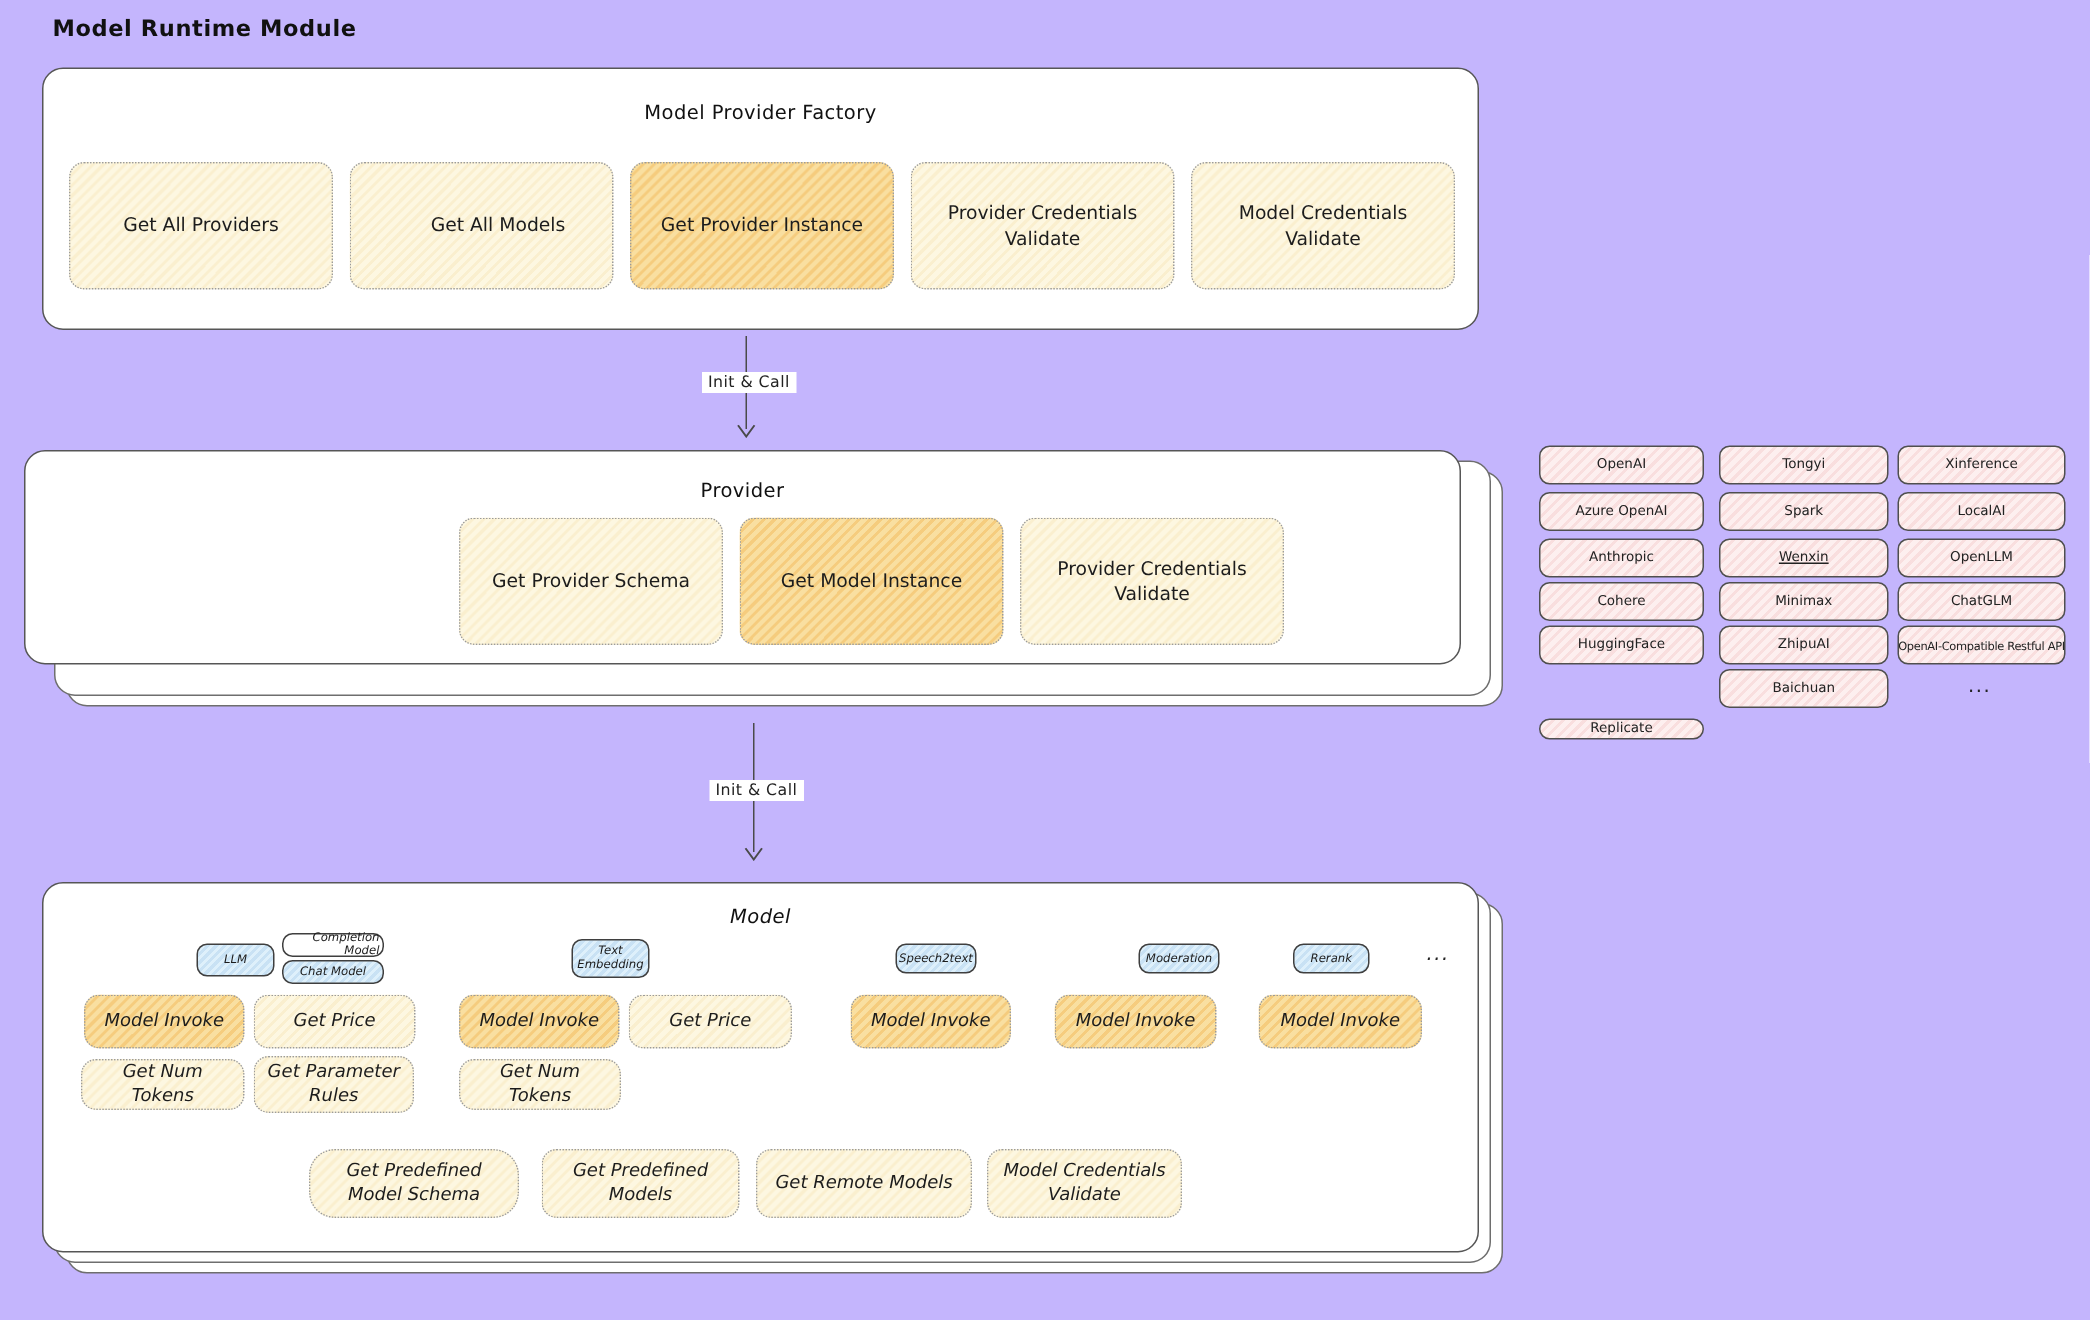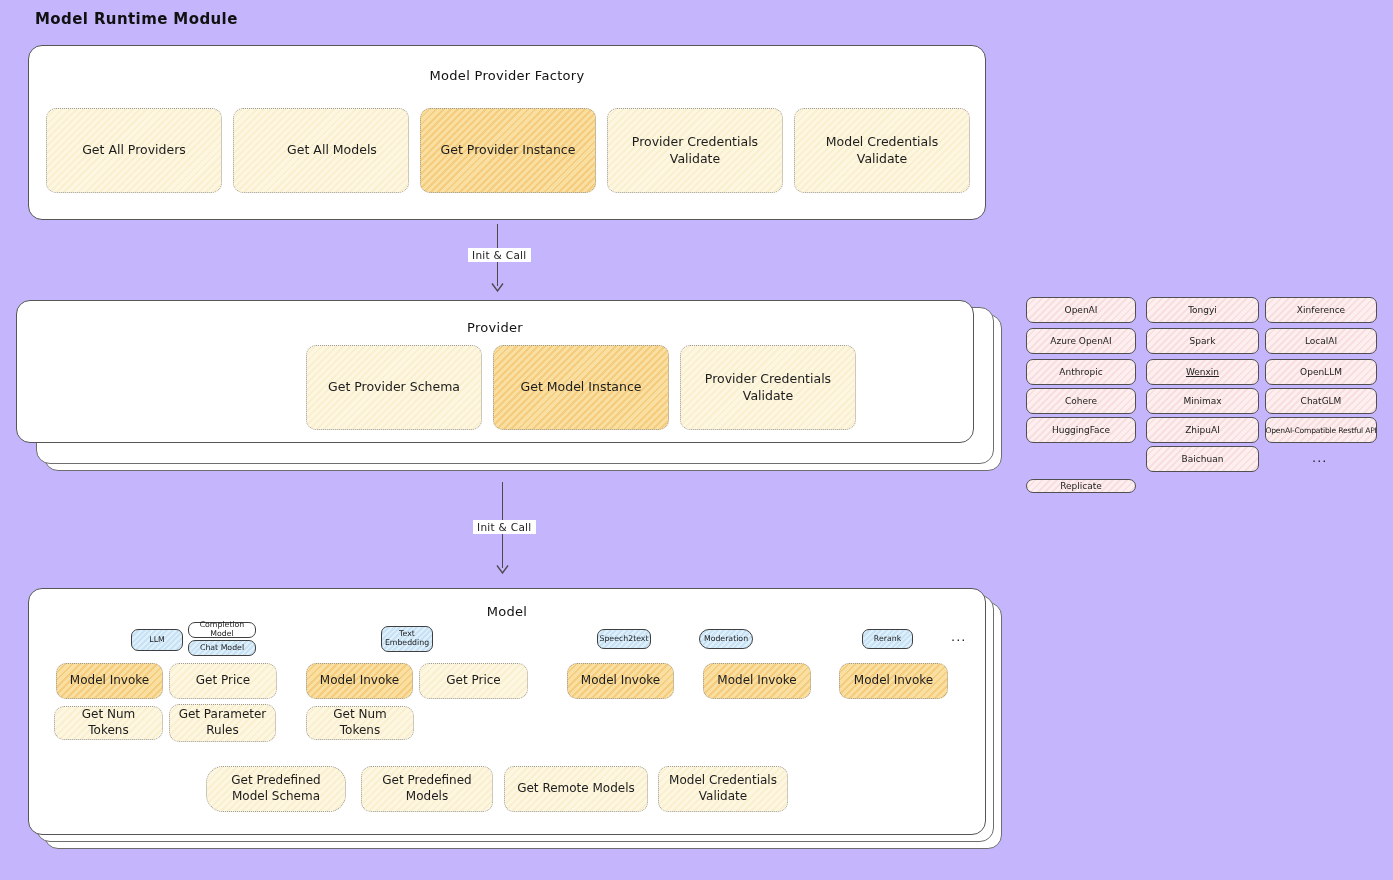--- a/index.html
+++ b/index.html
@@ -53,21 +53,21 @@
     position:absolute;display:flex;align-items:center;justify-content:center;
     text-align:center;font-size:7.8px;line-height:1.15;color:#1c1c1c;
     box-sizing:border-box;border-radius:7px;z-index:4;padding:1px 2px;
   }
   .tag-blue{
     border:1.3px solid #3f3f3f;
     background:
       repeating-linear-gradient(135deg, rgba(125,175,220,.22) 0 2px, rgba(0,0,0,0) 2px 4px),
       #def0fb;
   }
-  .tag-white{border:1.3px solid #3f3f3f;background:#fff;}
+  .tag-white{border:1.3px solid #3f3f3f;background:#fff;text-align:right;}
   .ellipsis{
     position:absolute;font-size:13px;color:#222;letter-spacing:1px;z-index:4;
   }
   .arrow-line{position:absolute;width:1.4px;background:#4a4a4a;z-index:2;}
   .arrow-head{position:absolute;z-index:2;line-height:0;}
   .arrow-label{
     position:absolute;background:#fff;font-size:10.5px;color:#222;padding:1px 4px;
     z-index:3;letter-spacing:.3px;
   }
 </style>
@@ -131,29 +131,29 @@
   <div class="arrow-line" style="left:502px;top:482px;height:86px;"></div>
   <div class="arrow-head" style="left:496px;top:565px;">
     <svg width="13" height="9" viewBox="0 0 13 9">
         <polyline points="1,0.5 6.5,8 12,0.5" fill="none" stroke="#4a4a4a" stroke-width="1.3"></polyline>
       </svg>
   </div>
   <div class="arrow-label" style="left:473px;top:520px;">Init &amp; Call</div>
 
   <div class="stack-layer" style="left:44px;top:602px;width:958px;height:247px;"></div>
   <div class="stack-layer" style="left:36px;top:595px;width:958px;height:247px;"></div>
-  <div class="box" style="left:28px;top:588px;width:958px;height:247px;">
+  <div class="box" style="left:28px;top:588px;width:958px;height:247px;font-style:italic;">
     <div class="box-title" style="top:15px;">Model</div>
 
     <div class="tag tag-blue" style="left:102px;top:40px;width:52px;height:22px;">LLM</div>
     <div class="tag tag-white" style="left:159px;top:33px;width:68px;height:16px;">Completion Model</div>
     <div class="tag tag-blue" style="left:159px;top:51px;width:68px;height:16px;">Chat Model</div>
     <div class="tag tag-blue" style="left:352px;top:37px;width:52px;height:26px;">Text Embedding</div>
     <div class="tag tag-blue" style="left:568px;top:40px;width:54px;height:20px;">Speech2text</div>
-    <div class="tag tag-blue" style="left:670px;top:40px;width:54px;height:20px;border-radius:10px;">Moderation</div>
+    <div class="tag tag-blue" style="left:730px;top:40px;width:54px;height:20px;">Moderation</div>
     <div class="tag tag-blue" style="left:833px;top:40px;width:51px;height:20px;">Rerank</div>
     <div class="ellipsis" style="left:922px;top:40px;">...</div>
 
     <div class="btn orange sm" style="left:27px;top:74px;width:107px;height:36px;">Model Invoke</div>
     <div class="btn cream sm" style="left:140px;top:74px;width:108px;height:36px;">Get Price</div>
     <div class="btn orange sm" style="left:277px;top:74px;width:107px;height:36px;">Model Invoke</div>
     <div class="btn cream sm" style="left:390px;top:74px;width:109px;height:36px;">Get Price</div>
     <div class="btn orange sm" style="left:538px;top:74px;width:107px;height:36px;">Model Invoke</div>
     <div class="btn orange sm" style="left:674px;top:74px;width:108px;height:36px;">Model Invoke</div>
     <div class="btn orange sm" style="left:810px;top:74px;width:109px;height:36px;">Model Invoke</div>

